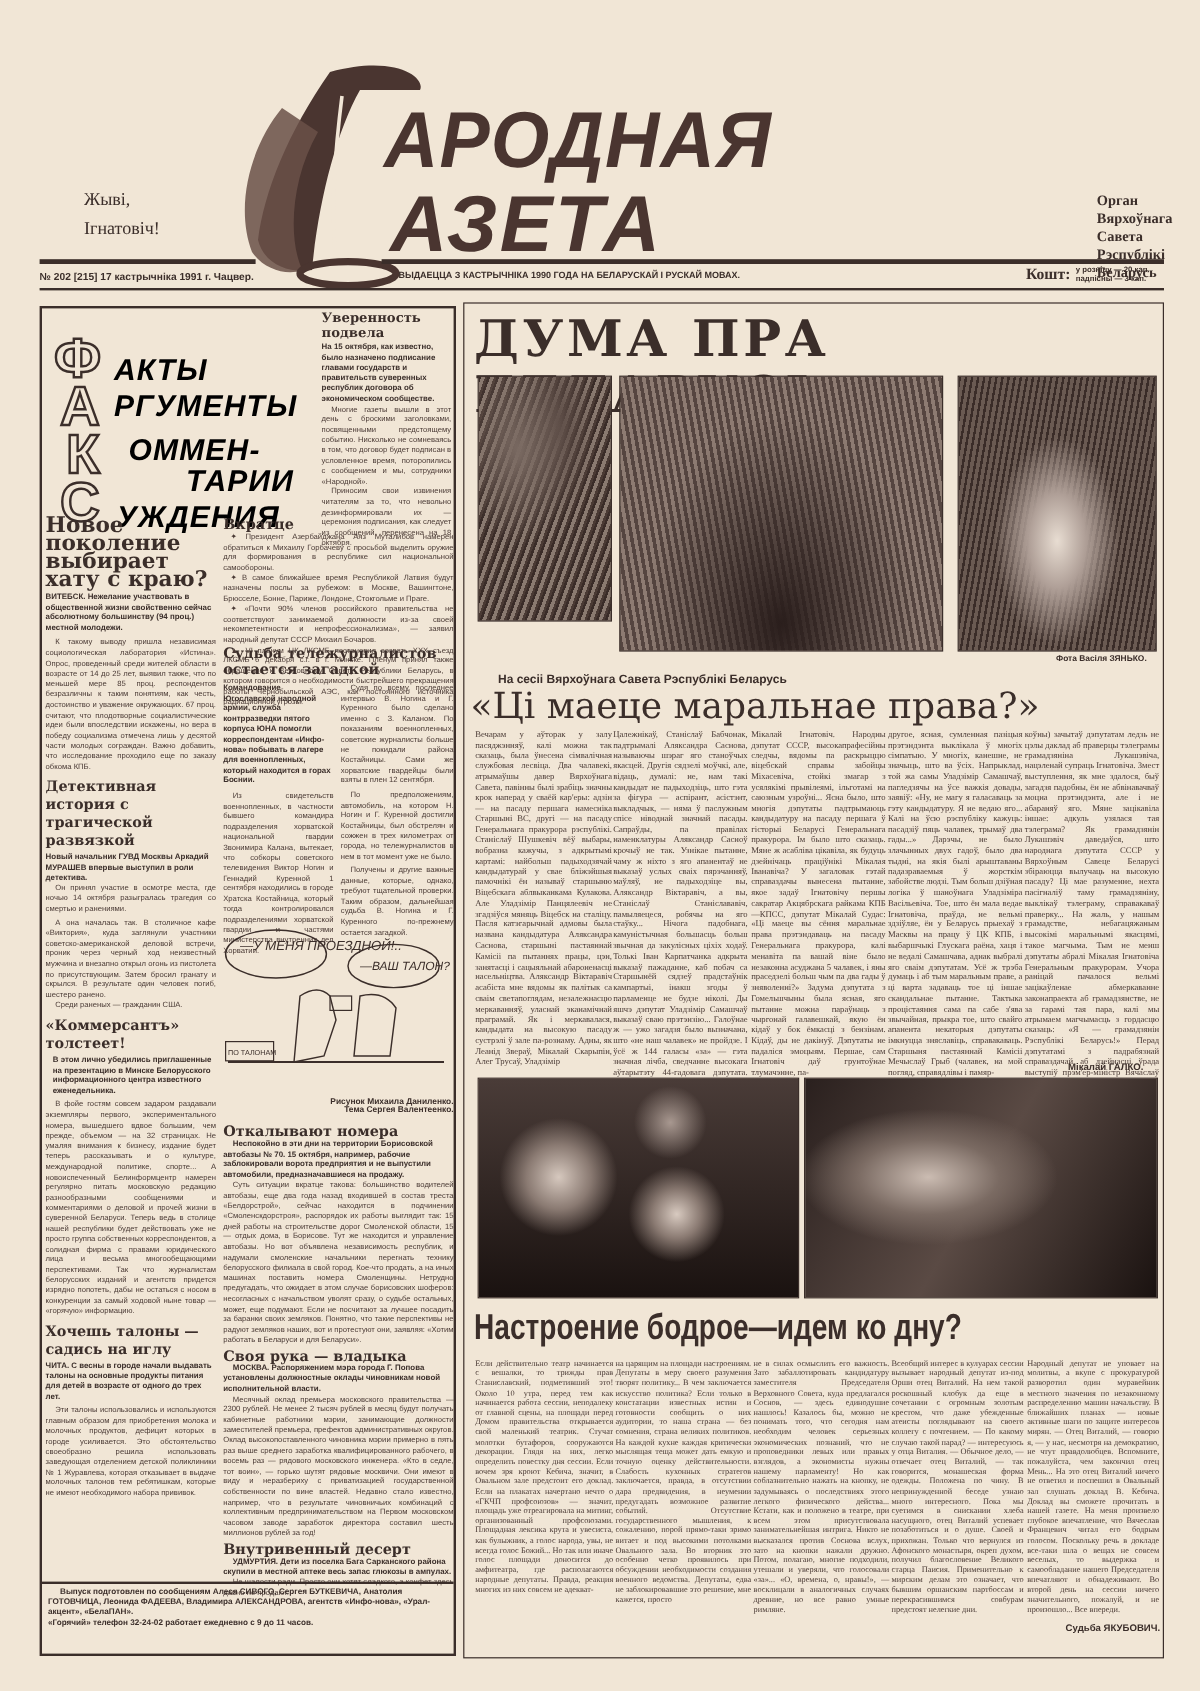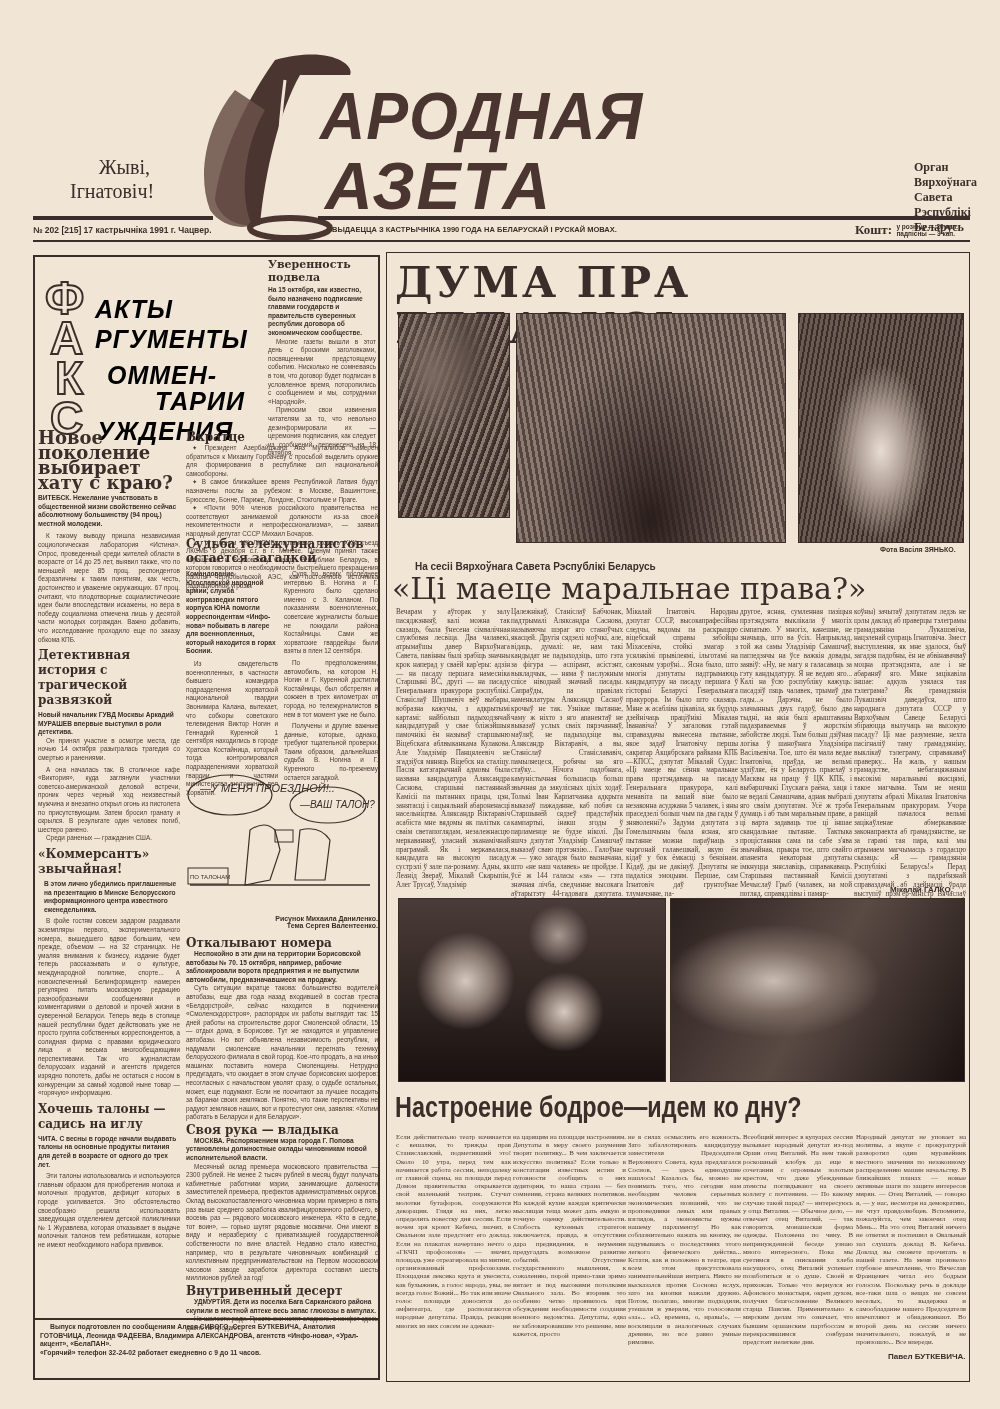--- a/index.html
+++ b/index.html
@@ -20,21 +20,21 @@
   .logo-line1 {
     position: absolute; left: 160px; top: 28px; font-size: 66px; line-height: 1;
     font-family: "Liberation Sans", sans-serif; font-style: italic; font-weight: bold;
     color: #4a3530; letter-spacing: 1px; transform: scaleX(0.95); transform-origin: left;
   }
   .logo-line2 {
     position: absolute; left: 165px; top: 98px; font-size: 66px; line-height: 1;
     font-family: "Liberation Sans", sans-serif; font-style: italic; font-weight: bold;
     color: #4a3530; letter-spacing: 2px;
   }
-  .slogan { position: absolute; left: 70px; top: 155px; font-size: 20px; line-height: 24px; text-align: right; width: 80px; }
+  .slogan { position: absolute; left: 70px; top: 155px; font-size: 15px; line-height: 24px; text-align: left; width: 80px; }
   .organ { position: absolute; left: 870px; top: 160px; font-size: 12px; line-height: 15px; font-weight: bold; margin-left: 44px; }
 
   .rule-thick { position: absolute; height: 4px; background: #3b2e2a; }
 
   .issue-line { position: absolute; top: 225px; font-family: "Liberation Sans", sans-serif; font-size: 8.5px; font-weight: bold; }
   .price { position: absolute; left: 855px; top: 220px; font-family: "Liberation Sans", sans-serif; }
   .price .kosht { font-family: "Liberation Serif", serif; font-weight: bold; font-size: 13px; vertical-align: middle; }
   .price .lines { display: inline-block; font-size: 6.5px; line-height: 7px; vertical-align: middle; font-weight: bold; }
 
   
@@ -159,21 +159,21 @@
     <div class="hd" style="font-size:18px;line-height:15px;">Новое поколение выбирает хату с краю?</div>
     <div class="lead" style="margin-top:4px;">ВИТЕБСК. Нежелание участвовать в общественной жизни свойственно сейчас абсолютному большинству (94 проц.) местной молодежи.</div>
     <div class="txt" style="margin-top:4px;text-indent:8px;">К такому выводу пришла независимая социологическая лаборатория «Истина». Опрос, проведенный среди жителей области в возрасте от 14 до 25 лет, выявил также, что по меньшей мере 85 проц. респондентов безразличны к таким понятиям, как честь, достоинство и уважение окружающих. 67 проц. считают, что плодотворные социалистические идеи были впоследствии искажены, но вера в победу социализма отмечена лишь у десятой части молодых сограждан. Важно добавить, что исследование проходило еще по заказу обкома КПБ.</div>
 
     <div class="hd" style="font-size:12px;line-height:15px;margin-top:4px;">Детективная история с трагической развязкой</div>
     <div class="lead" style="margin-top:3px;">Новый начальник ГУВД Москвы Аркадий МУРАШЕВ впервые выступил в роли детектива.</div>
     <div class="txt" style="text-indent:8px;">Он принял участие в осмотре места, где ночью 14 октября разыгралась трагедия со смертью и ранениями.</div>
     <div class="txt" style="margin-top:3px;text-indent:8px;">А она началась так. В столичное кафе «Виктория», куда заглянули участники советско-американской деловой встречи, проник через черный ход неизвестный мужчина и внезапно открыл огонь из пистолета по присутствующим. Затем бросил гранату и скрылся. В результате один человек погиб, шестеро ранено.</div>
     <div class="txt" style="text-indent:8px;">Среди раненых — гражданин США.</div>
 
-    <div class="hd" style="font-size:12px;line-height:15px;margin-top:4px;">«Коммерсантъ» звычайная!</div>
+    <div class="hd" style="font-size:12px;line-height:15px;margin-top:4px;">«Коммерсантъ» толстеет!</div>
     <div class="lead" style="margin-top:3px;padding-left:6px;">В этом лично убедились приглашенные на презентацию в Минске Белорусского информационного центра известного еженедельника.</div>
     <div class="txt" style="margin-top:3px;text-indent:8px;">В фойе гостям совсем задаром раздавали экземпляры первого, экспериментального номера, вышедшего вдвое большим, чем прежде, объемом — на 32 страницах. Не умаляя внимания к бизнесу, издание будет теперь рассказывать и о культуре, международной политике, спорте... А новоиспеченный Белинформцентр намерен регулярно питать московскую редакцию разнообразными сообщениями и комментариями о деловой и прочей жизни в суверенной Беларуси. Теперь ведь в столице нашей республики будет действовать уже не просто группа собственных корреспондентов, а солидная фирма с правами юридического лица и весьма многообещающими перспективами. Так что журналистам белорусских изданий и агентств придется изрядно попотеть, дабы не остаться с носом в конкуренции за самый ходовой ныне товар — «горячую» информацию.</div>
 
     <div class="hd" style="font-size:12px;line-height:15px;margin-top:4px;">Хочешь талоны — садись на иглу</div>
     <div class="lead" style="margin-top:3px;">ЧИТА. С весны в городе начали выдавать талоны на основные продукты питания для детей в возрасте от одного до трех лет.</div>
     <div class="txt" style="margin-top:3px;text-indent:8px;">Эти талоны использовались и используются главным образом для приобретения молока и молочных продуктов, дефицит которых в городе усиливается. Это обстоятельство своеобразно решила использовать заведующая отделением детской поликлиники № 1 Журавлева, которая отказывает в выдаче молочных талонов тем ребятишкам, которые не имеют необходимого набора прививок.</div>
   </div>
 
   <div class="abs" style="left:186px;top:430px;width:192px;">
     <div class="hd" style="font-size:12px;line-height:14px;">Вкратце</div>
@@ -255,15 +255,15 @@
   <div class="photo photo-people photo-frame" style="left:398px;top:898px;width:268px;height:184px;"></div>
   <div class="photo photo-man photo-frame" style="left:670px;top:898px;width:295px;height:184px;"></div>
 
   <div class="abs" style="left:395px;top:1090px;font-family:'Liberation Sans',sans-serif;font-weight:bold;font-size:30px;line-height:34px;transform:scaleX(0.78);transform-origin:left;white-space:nowrap;">Настроение бодрое—идем ко дну?</div>
 
   <div class="abs txt-serif" style="left:396px;top:1133px;width:115px;font-size:6.9px;line-height:8.2px;">Если действительно театр начинается с вешалки, то трижды прав Станиславский, подметивший это! Около 10 утра, перед тем как начинается работа сессии, неподалеку от главной сцены, на площади перед Домом правительства открывается свой маленький театрик. Стучат молотки бутафоров, сооружаются декорации. Глядя на них, легко определить повестку дня сессии. Если вочем зря кроют Кебича, значит, в Овальном зале предстоит его доклад. Если на плакатах начертано нечто о «ГКЧП профсоюзов» — значит, площадь уже отреагировала на митинг, организованный профсоюзами. Площадная лексика крута и увесиста, как булыжник, а голос народа, увы, не всегда голос Божий... Но так или иначе голос площади доносится до амфитеатра, где располагаются народные депутаты. Правда, реакция многих из них совсем не адекват-</div>
   <div class="abs txt-serif" style="left:513px;top:1133px;width:113px;font-size:6.9px;line-height:8.2px;">на царящим на площади настроениям. Депутаты в меру своего разумения творят политику... В чем заключается искусство политика? Если только в констатации известных истин и готовности сообщить о них аудитории, то наша страна — без сомнения, страна великих политиков. На каждой кухне каждая критически мыслящая теща может дать емкую и точную оценку действительности. Слабость кухонных стратегов заключается, правда, в отсутствии дара предвидения, в неумении предугадать возможное развитие событий. Отсутствие государственного мышления, к сожалению, порой прямо-таки зримо витает и под высокими потолками Овального зала. Во вторник это особенно четко проявилось при обсуждении необходимости создания военного ведомства. Депутаты, едва не заблокировавшие это решение, мне кажется, просто</div>
   <div class="abs txt-serif" style="left:628px;top:1133px;width:113px;font-size:6.9px;line-height:8.2px;">не в силах осмыслить его важность. Зато забаллотировать кандидатуру заместителя Председателя Верховного Совета, куда предлагался Соснов, — здесь единодушие нашлось! Казалось бы, можно не понимать того, что сегодня нам необходим человек серьезных экономических познаний, что не проповедники левых или правых взглядов, а экономисты нужны нашему парламенту! Но как соблазнительно нажать на кнопку, не задумываясь о последствиях этого легкого физического действа... Кстати, как и положено в театре, при всем этом присутствовала занимательнейшая интрига. Никто не высказался против Соснова вслух, зато на кнопки нажали дружно. Потом, полагаю, многие подходили, утешали и уверяли, что голосовали «за»... «О, времена, о, нравы!», — восклицали в аналогичных случаях древние, но все равно умные римляне.</div>
   <div class="abs txt-serif" style="left:743px;top:1133px;width:110px;font-size:6.9px;line-height:8.2px;">Всеобщий интерес в кулуарах сессии вызывает народный депутат из-под Орши отец Виталий. На нем такой роскошный клобук да еще в сочетании с огромным золотым крестом, что даже убежденные атеисты поглядывают на своего коллегу с почтением. — По какому случаю такой парад? — интересуюсь у отца Виталия. — Обычное дело, — отвечает отец Виталий, — так говоритcя, монашеская форма одежды. Положена по чину. В непринужденной беседе узнаю много интересного. Пока мы суетимся в снискании хлеба насущного, отец Виталий успевает позаботиться и о душе. Своей и прихожан. Только что вернулся из Афонского монастыря, окреп духом, получил благословение Великого старца Паисия. Применительно к мирским делам это означает, что бывшим оршанским партбоссам и перекрасившимся совбурам предстоят нелегкие дни.</div>
   <div class="abs txt-serif" style="left:856px;top:1133px;width:110px;font-size:6.9px;line-height:8.2px;">Народный депутат не уповает на молитвы, а вкупе с прокуратурой разворотил один муравейник местного значения по незаконному распределению машин начальству. В ближайших планах — новые активные шаги по защите интересов мирян. — Отец Виталий, — говорю я, — у нас, несмотря на демократию, не чтут правдолюбцев. Вспомните, пожалуйста, чем закончил отец Мень... На это отец Виталий ничего не ответил и поспешил в Овальный зал слушать доклад В. Кебича. Доклад вы сможете прочитать в нашей газете. На меня произвело глубокое впечатление, что Вячеслав Францевич читал его бодрым голосом. Поскольку речь в докладе все-таки шла о вещах не совсем веселых, то выдержка и самообладание нашего Председателя впечатляют и обнадеживают. Во второй день на сессии ничего значительного, пожалуй, и не произошло... Все впереди.</div>
-  <div class="abs" style="left:888px;top:1352px;font-family:'Liberation Sans',sans-serif;font-weight:bold;font-size:8px;">Павел БУТКЕВИЧА.</div>
+  <div class="abs" style="left:888px;top:1352px;font-family:'Liberation Sans',sans-serif;font-weight:bold;font-size:8px;">Судьба ЯКУБОВИЧ.</div>
 
 </div>
 
 </body></html>

